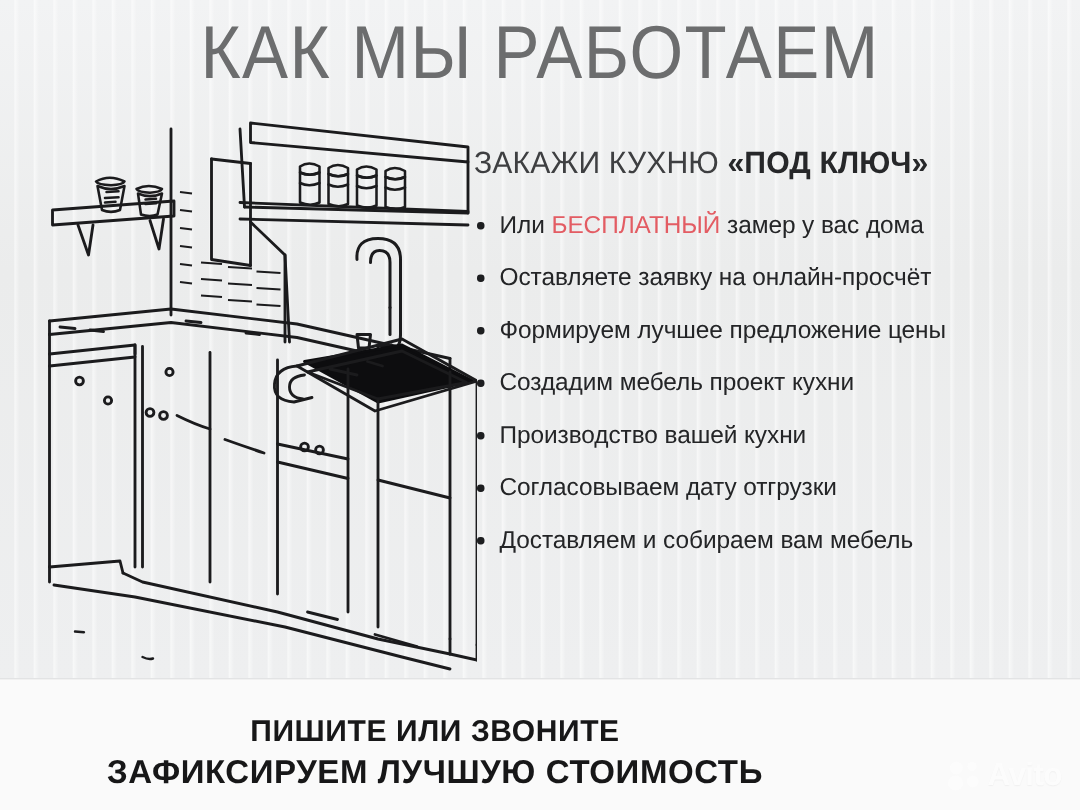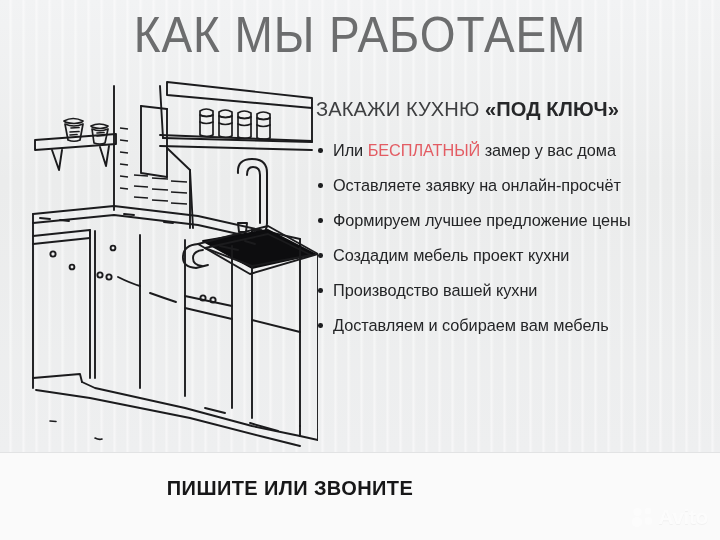--- a/index.html
+++ b/index.html
@@ -240,27 +240,31 @@
       <li>
         <span>Формируем лучшее предложение цены</span>
       </li>
       <li>
         <span>Создадим мебель проект кухни</span>
       </li>
       <li>
         <span>Производство вашей кухни</span>
       </li>
       <li>
+        <span>Согласовываем дату отгрузки</span>
+      </li>
+      <li>
         <span>Доставляем и собираем вам мебель</span>
       </li>
     </ul>
   </div>
 
   <div class="footer">
     <div class="l1">ПИШИТЕ ИЛИ ЗВОНИТЕ</div>
+    <div class="l2">ЗАФИКСИРУЕМ ЛУЧШУЮ СТОИМОСТЬ</div>
   </div>
 
   <div class="avito">
     <svg width="24" height="20" viewBox="0 0 24 20">
       <circle cx="6.5" cy="5" r="4.2" fill="#ffffff"></circle>
       <circle cx="17" cy="4" r="3.0" fill="#ffffff"></circle>
       <circle cx="6" cy="15" r="5.0" fill="#ffffff"></circle>
       <circle cx="17.5" cy="14" r="3.8" fill="#ffffff"></circle>
     </svg>
     <span class="wm-text">Avito</span>

